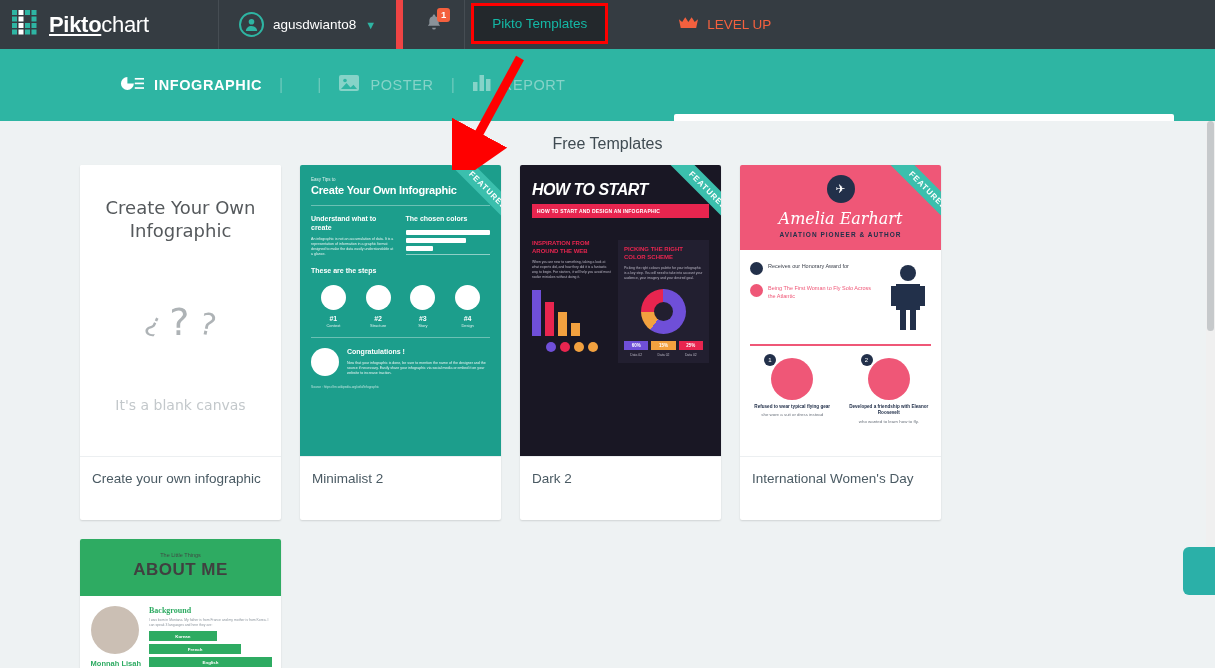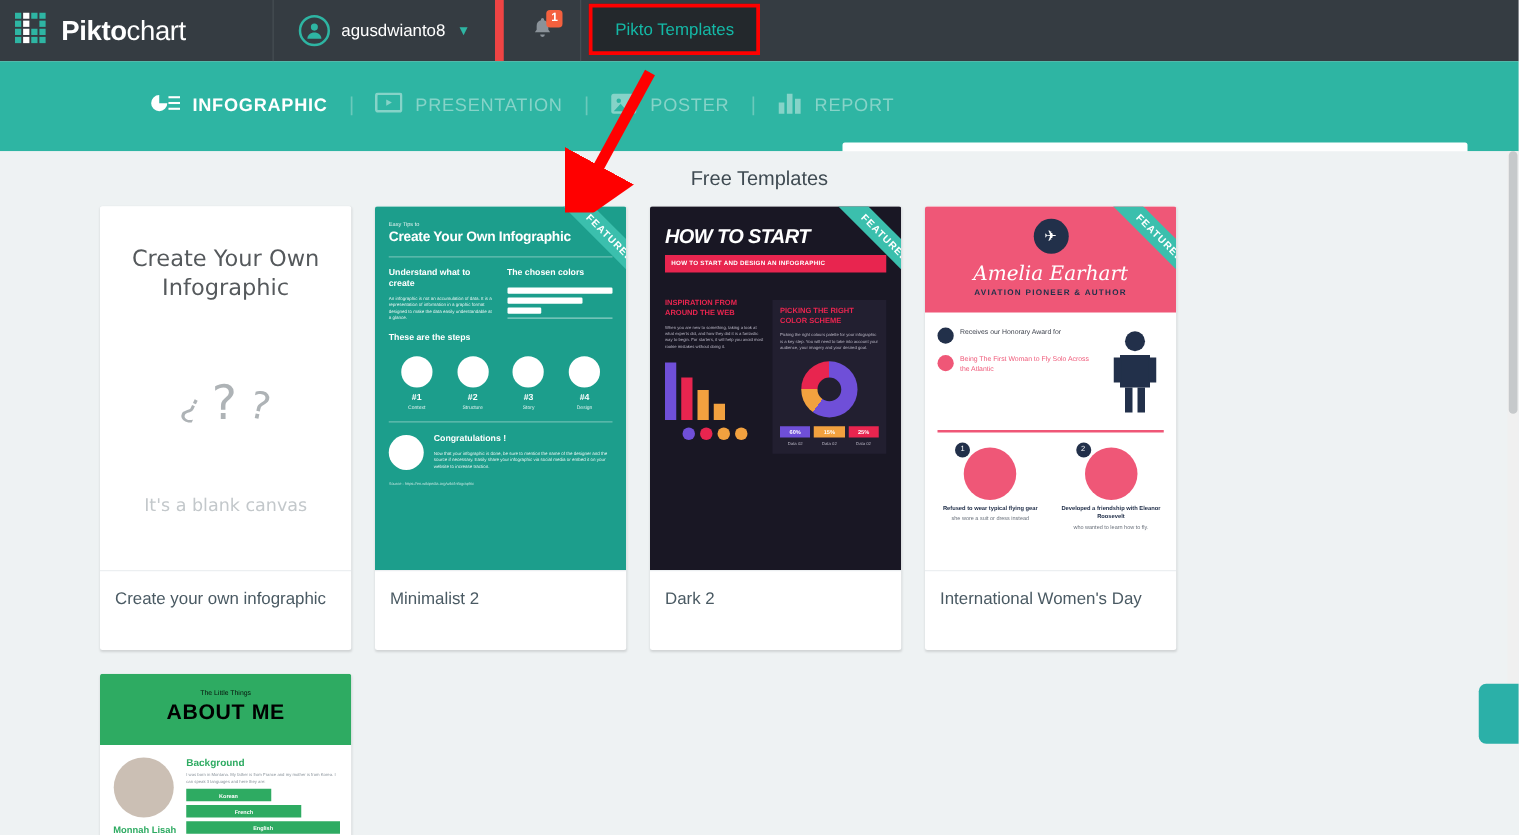--- a/index.html
+++ b/index.html
@@ -20,21 +20,21 @@
   .logo-zone {
     width: 219px; display: flex; align-items: center; padding-left: 12px;
     border-right: 1px solid #464d53;
   }
   .logo-mark {
     width: 30px; height: 30px; margin-right: 7px; position: relative; flex: none;
   }
   .logo-text {
     color: #ffffff; font-size: 22px; letter-spacing: -0.3px; white-space: nowrap;
   }
-  .logo-text b { font-weight: 700; }
+  .logo-text b { font-weight: 700; text-decoration: underline; }
   .logo-text span.light { font-weight: 300; }
 
   .user-zone {
     display: flex; align-items: center; gap: 9px;
     padding: 0 20px; border-right: 7px solid #ef4444;
   }
   .avatar-circle {
     width: 25px; height: 25px; border-radius: 50%;
     border: 2px solid #2eb5a3; display: flex; align-items: center;
     justify-content: center; flex: none;
@@ -195,29 +195,29 @@
   .t4 .bot{display:flex;padding:10px 8px 0;gap:8px;}
   .t4 .bc{flex:1;text-align:center;position:relative;}
   .t4 .bc .n{position:absolute;left:16px;top:-2px;width:12px;height:12px;border-radius:50%;
              background:#22304a;color:#fff;font-size:6px;line-height:12px;z-index:2;}
   .t4 .bc .big{width:42px;height:42px;border-radius:50%;background:#ef5777;margin:2px auto 0;}
   .t4 .bc .cap{font-size:4.6px;font-weight:700;margin-top:4px;color:#22304a;line-height:1.4;}
   .t4 .bc .cap2{font-size:4.4px;margin-top:2px;color:#6b727c;line-height:1.4;}
 
   
   .t5{height:100%;background:#fff;}
-  .t5 .hd{background:#34a853;background:#2eab62;padding:13px 8px 16px;text-align:center;color:#000000;}
+  .t5 .hd{background:#34a853;background:#2eab62;padding:13px 8px 16px;text-align:center;color:#404040;}
   .t5 .sm{font-size:5.5px;opacity:.9;}
   .t5 .bg-title{font-size:17px;font-weight:700;letter-spacing:.5px;margin-top:2px;}
   .t5 .prof{display:flex;gap:8px;padding:10px 9px;}
   .t5 .ph{width:52px;text-align:right;flex:none;}
   .t5 .avatar{width:48px;height:48px;border-radius:50%;background:#cbbfb4;margin:0 auto;}
   .t5 .pname{font-size:7.5px;font-weight:700;color:#2eab62;margin-top:5px;}
   .t5 .bgc{flex:1;}
-  .t5 .bgh{font-size:8px;font-weight:700;color:#2eab62;}
+  .t5 .bgh{font-size:8px;font-weight:700;color:#2eab62;font-family:Liberation Serif, serif;}
   .t5 .bgp{font-size:3.4px;line-height:1.5;color:#8b949c;margin-top:3px;}
   .t5 .lang{background:#2eab62;color:#fff;font-size:4.4px;font-weight:700;
              padding:2.5px 0;text-align:center;margin-top:3px;}
 
   
   .arrow-ann { position:absolute; left:452px; top:50px; width:80px; height:120px;
                pointer-events:none; z-index:60; }
   .help-btn { position:absolute; right:0px; bottom:0px; width:32px; height:48px;
               background:#2bb0a8; border-radius:6px 0 0 6px; z-index:55; cursor:pointer; }
   .scrollbar { position:absolute; right:0; top:0; width:9px; height:100%;
@@ -271,47 +271,46 @@
         <path d="M7.9 16.2h4.2a2.1 2.1 0 0 1-4.2 0z"></path>
       </svg>
     </span>
     <span class="bell-badge">1</span>
   </div>
 
   <div class="nav-items">
     <div class="nav-item highlighted">
       <span>Pikto Templates</span>
     </div>
+    <div class="nav-item levelup">
+      <span class="crown">
+        <svg width="20" height="14" viewBox="0 0 22 15" fill="#f4603e">
+          <path d="M1 3.4l3.6 3.1L8 1.2l3.4 5.3L15 1.2l3.4 5.3L22 3.4 20 13H3z"></path>
+        </svg>
+      </span>
+      <span>LEVEL UP</span>
+    </div>
   </div>
 </div>
 
 <div class="subnav">
 
   <div class="cat active">
     <span>
       <svg width="24" height="15" viewBox="0 0 26 16">
         <path d="M8 1a7 7 0 1 0 7 7H8z" fill="#ffffff"></path>
         <rect x="16" y="2" width="10" height="1.8" fill="#ffffff"></rect>
         <rect x="16" y="7" width="10" height="1.8" fill="#ffffff"></rect>
         <rect x="16" y="12" width="10" height="1.8" fill="#ffffff"></rect>
       </svg>
     </span>
     <span class="lbl">INFOGRAPHIC</span>
   </div>
   <span class="cat-sep">|</span>
 
-  <div class="cat inactive">
-    <span>
-      <svg width="22" height="18" viewBox="0 0 22 18">
-        <rect x="1" y="1" width="20" height="14" rx="1.5" fill="none" stroke="#86d3c8" stroke-width="2"></rect>
-        <path d="M9 5.5l4.5 2.5L9 10.5z" fill="#86d3c8"></path>
-      </svg>
-    </span>
-    <span class="lbl">PRESENTATION</span>
-  </div>
   <span class="cat-sep">|</span>
 
   <div class="cat inactive">
     <span>
       <svg width="22" height="20" viewBox="0 0 22 20">
         <rect x="1" y="2" width="20" height="16" rx="2" fill="#86d3c8"></rect>
         <circle cx="7" cy="7.5" r="1.8" fill="#2eb5a3"></circle>
         <path d="M3 16l5.5-6 4 4.5 3-2.8L19 16z" fill="#2eb5a3"></path>
       </svg>
     </span>

